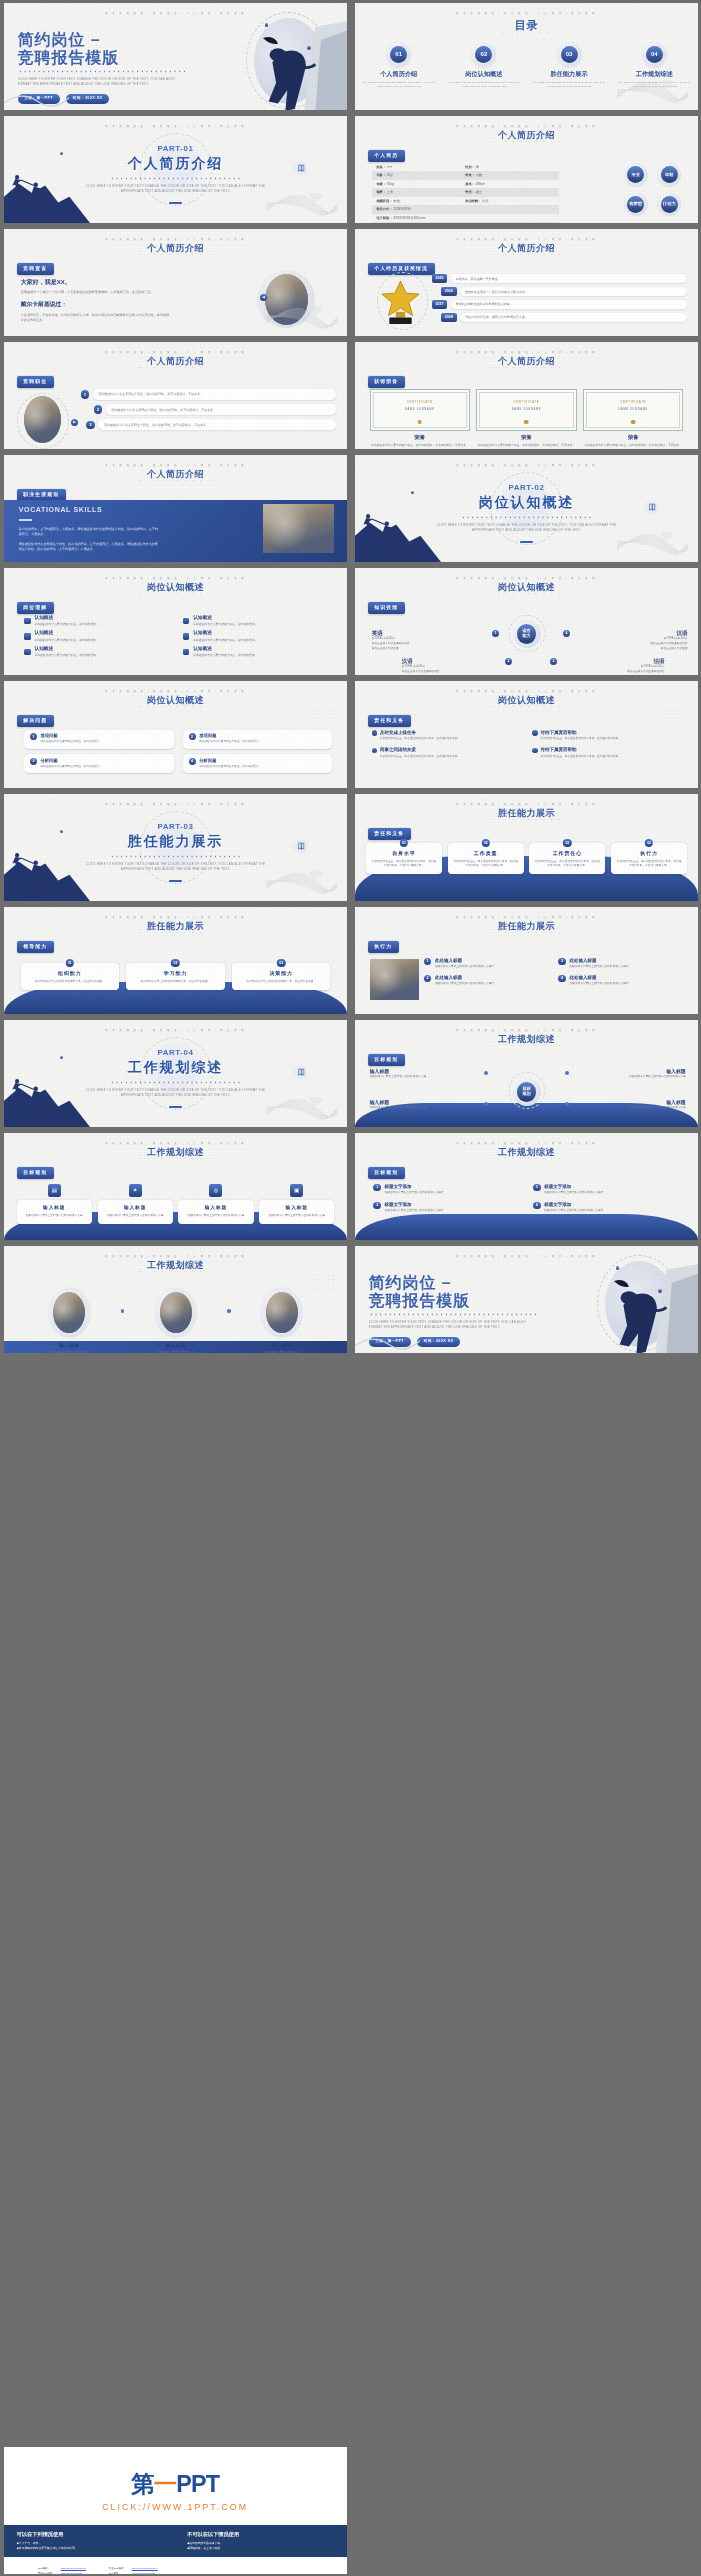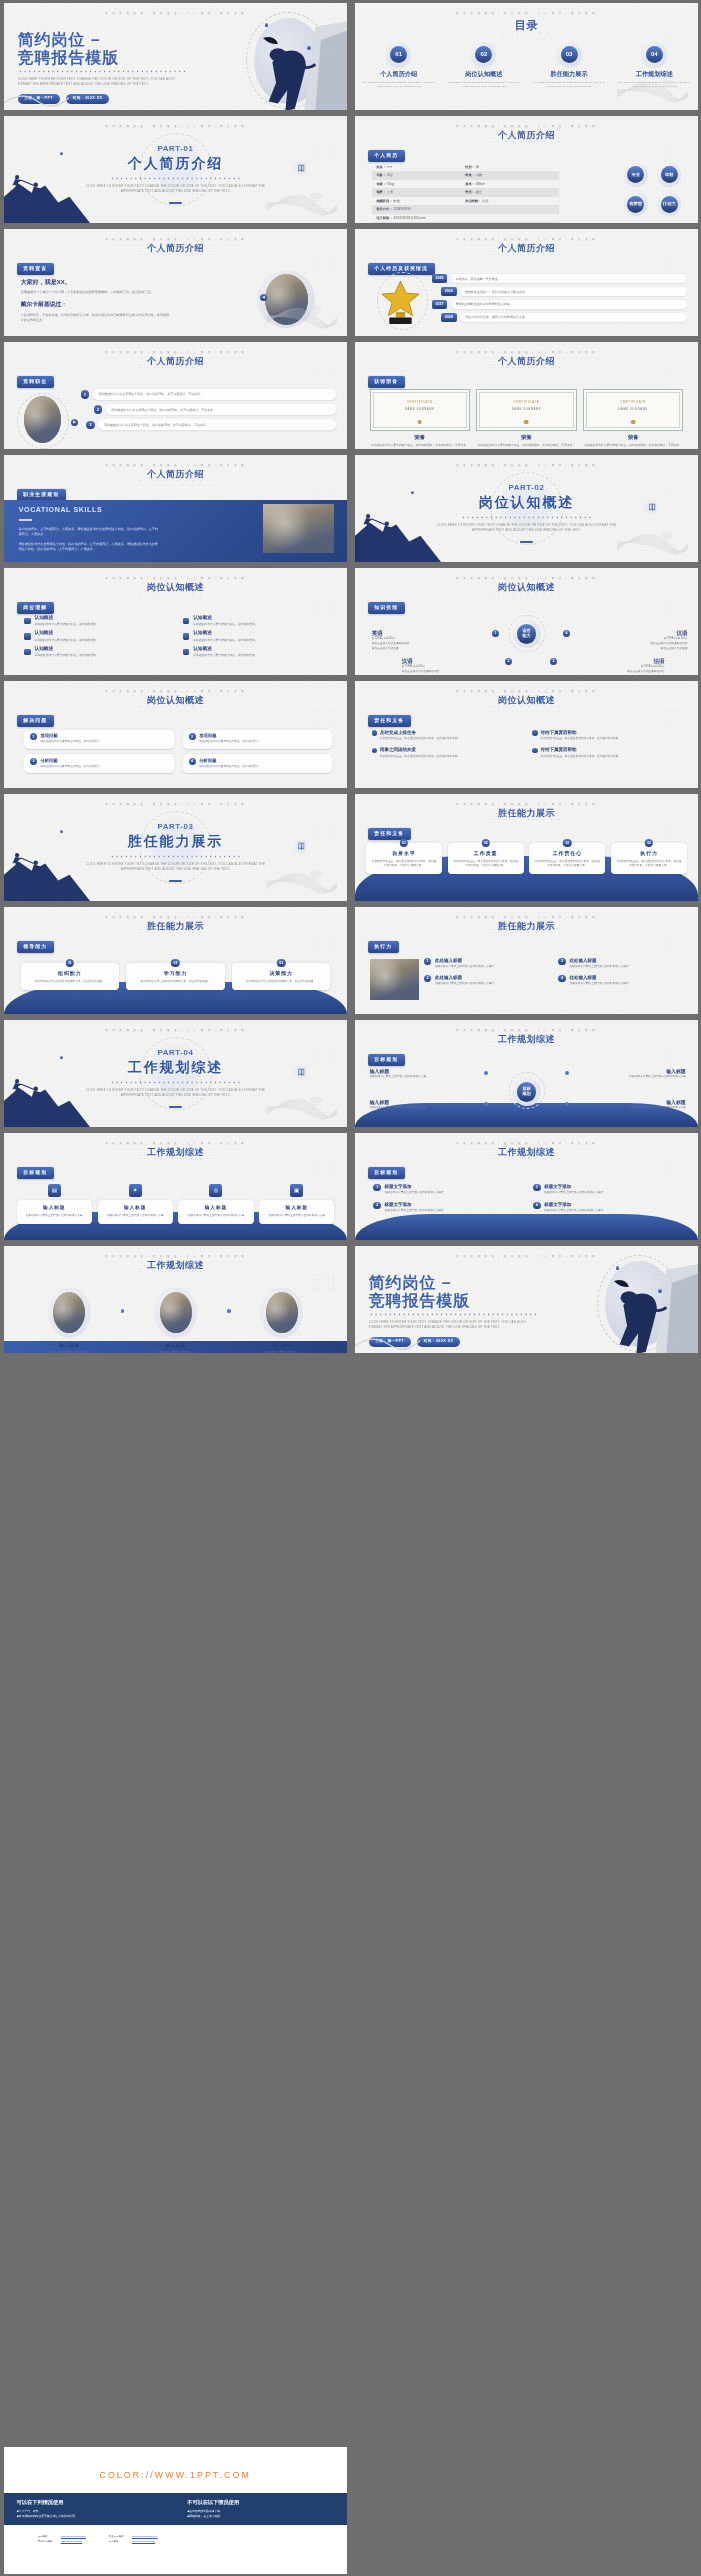--- a/index.html
+++ b/index.html
@@ -1184,21 +1184,22 @@
  <div class="blob" style="right:36px;top:43px;width:4.7px;height:4.7px"></div>
  <div class="dotgrid"></div>
  <svg style="position:absolute;left:0;bottom:1.9px;width:65px;height:18.7px" viewBox="0 0 70 20">
           <path d="M0 14 q18 -14 36 -2 t34 -4" fill="none" stroke="#d4d6db" stroke-width="1.4"></path>
         </svg>
       </div>
     </div>
   </div>
 <div id="lastpage">
  <div class="ppt-logo">
-   <div class="url">COLOR://WWW.1PPT.COM</div>
+   <div class="lg">第<em>一</em>PPT</div>
+   <div class="url">CLICK://WWW.1PPT.COM</div>
  </div>
  <div class="usebar">
    <div style="flex:1">
         <h5>可以在下列情况使用</h5>
      <ul>
           <li>◆个人学习、研究。</li>
           <li>◆将口课程中的内容用于其公式汇小电影中使用。</li>
         </ul>
       </div>
    <div style="flex:1">

